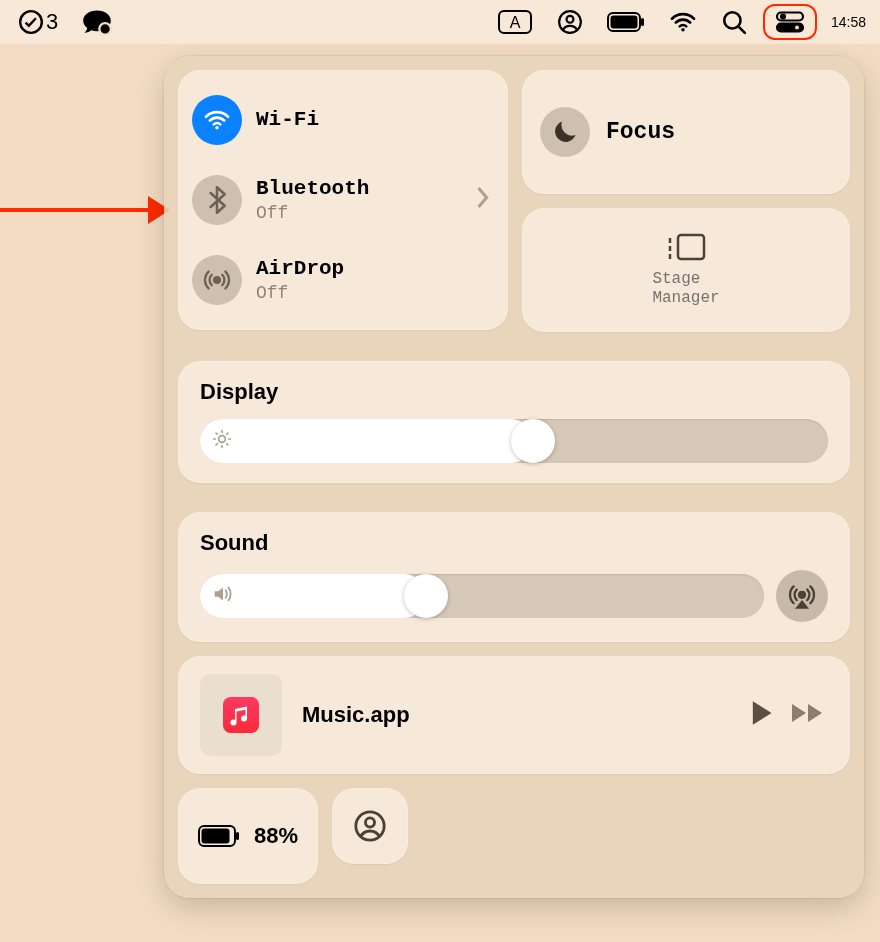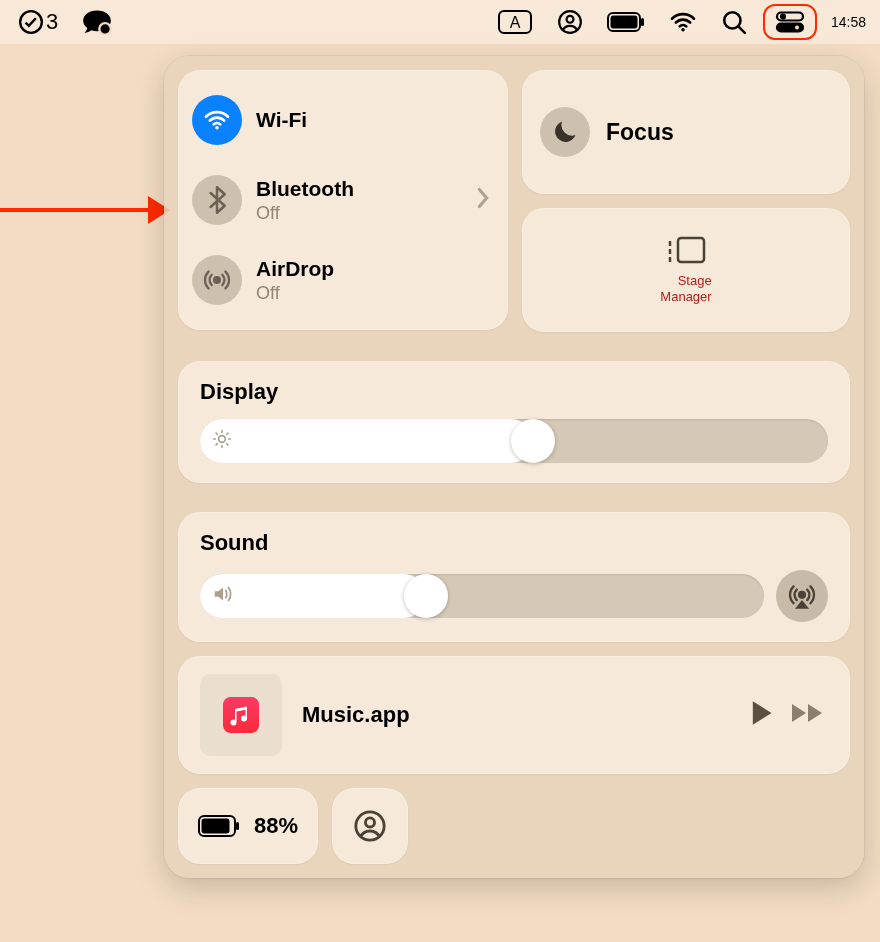--- a/index.html
+++ b/index.html
@@ -69,21 +69,21 @@
     position:absolute;
     top: 56px;
     left: 164px;
     width: 700px;
     background: rgba(230, 211, 187, 0.85);
     border-radius: 26px;
     padding: 14px;
     box-shadow: 0 10px 30px rgba(0,0,0,0.18), 0 0 0 1px rgba(0,0,0,0.05);
   }
 
-  .row { display:flex; gap:14px; }
+  .row { display:flex; gap:14px;font-family:Liberation Mono, monospace; }
 
   .card {
     background: rgba(247, 235, 219, 0.9);
     border-radius: 22px;
     box-shadow: 0 1px 2px rgba(0,0,0,0.05), inset 0 0 0 1px rgba(255,255,255,0.2);
   }
 
   
   .conn-card {
     flex: 0 0 330px;
@@ -130,21 +130,21 @@
   }
   .focus-label { font-size:23px; font-weight:600; }
 
   .small-row { display:flex; gap:14px; flex:1; }
   .small-card {
     flex:1; height:124px;
     display:flex; flex-direction:column; align-items:center; justify-content:center;
     gap:6px;
   }
   .small-card svg { color:#4a4236; }
-  .small-label { font-size:13px; color:#b91c1c; text-align:right; line-height:1.2; }
+  .small-label { font-size:16px; color:#737373; text-align:left; line-height:1.2; }
 
   
   .slider-card {
     margin-top:29px;
     padding: 18px 22px 20px 22px;
   }
   .slider-title { font-size:22px; font-weight:600; margin-bottom:14px; }
   .slider-wrap { display:flex; align-items:center; gap:12px; }
   .slider {
     position:relative;
@@ -189,21 +189,21 @@
     width:82px;height:82px;border-radius:10px;
     background: #eadfce;
     display:flex;align-items:center;justify-content:center;
   }
   .music-title { font-size:22px; font-weight:600; flex:1; }
   .music-controls { display:flex; gap:16px; align-items:center; color:#5a5044; }
 
   
   .bottom-row { display:flex; gap:14px; margin-top:14px; }
   .battery-card {
-    height:76px;
+    height:96px;
     display:flex;align-items:center;gap:14px;
     padding: 0 20px;
   }
   .battery-pct { font-size:22px; font-weight:600; }
   .user-card {
     width:76px;height:76px;
     display:flex;align-items:center;justify-content:center;
   }
 </style>
 </head>

